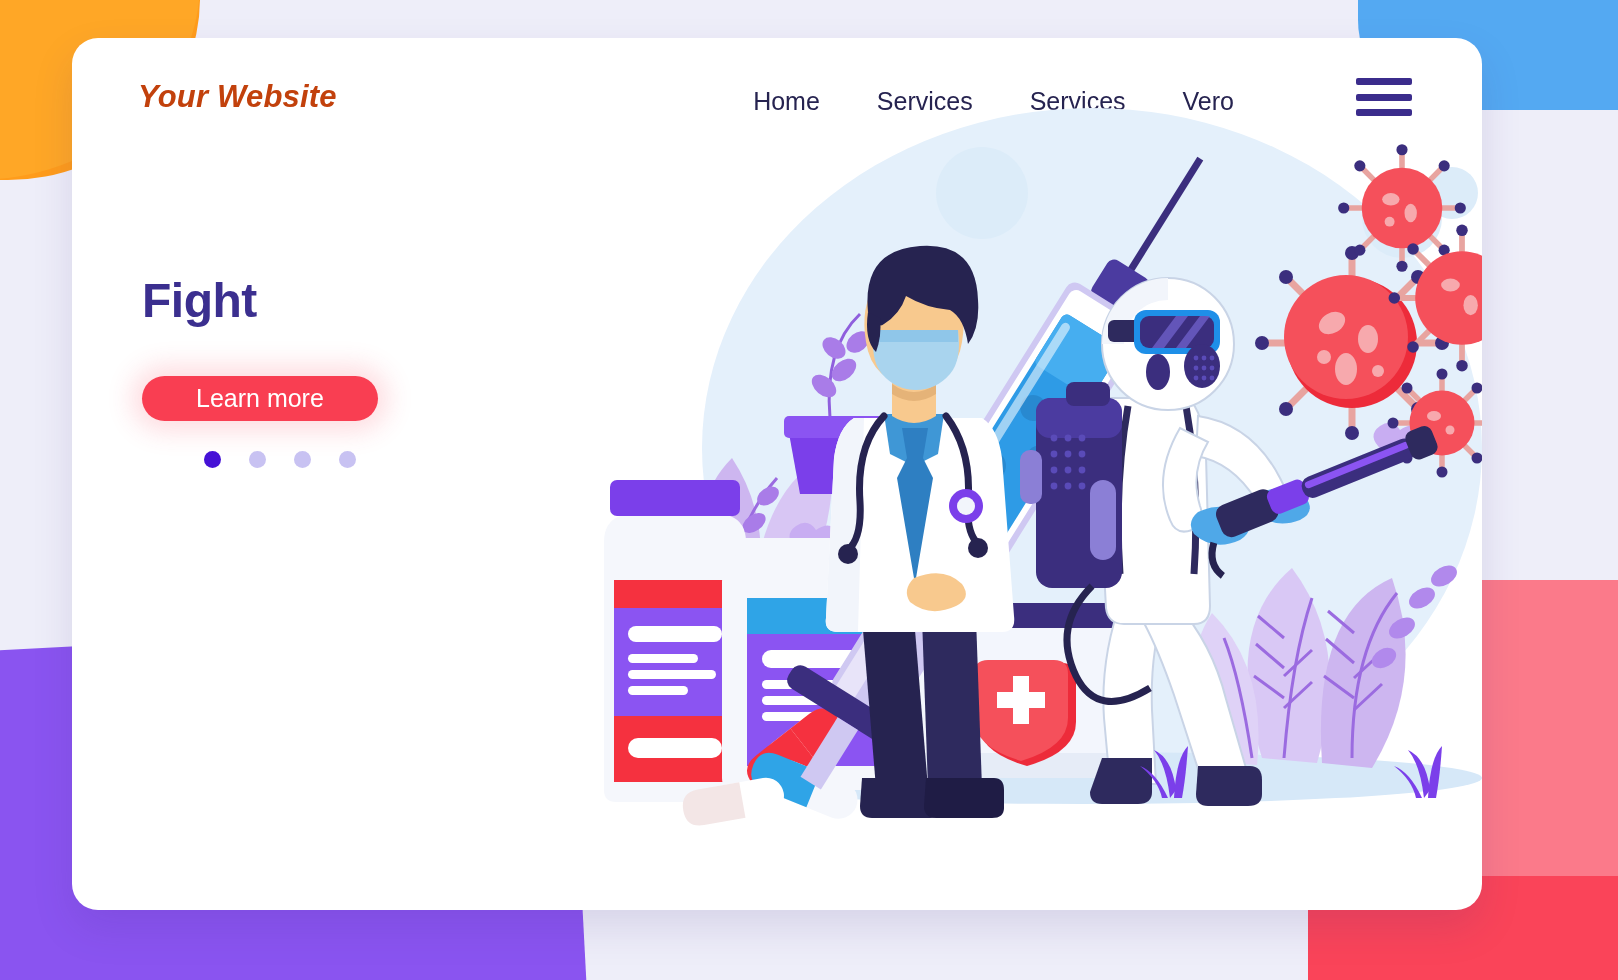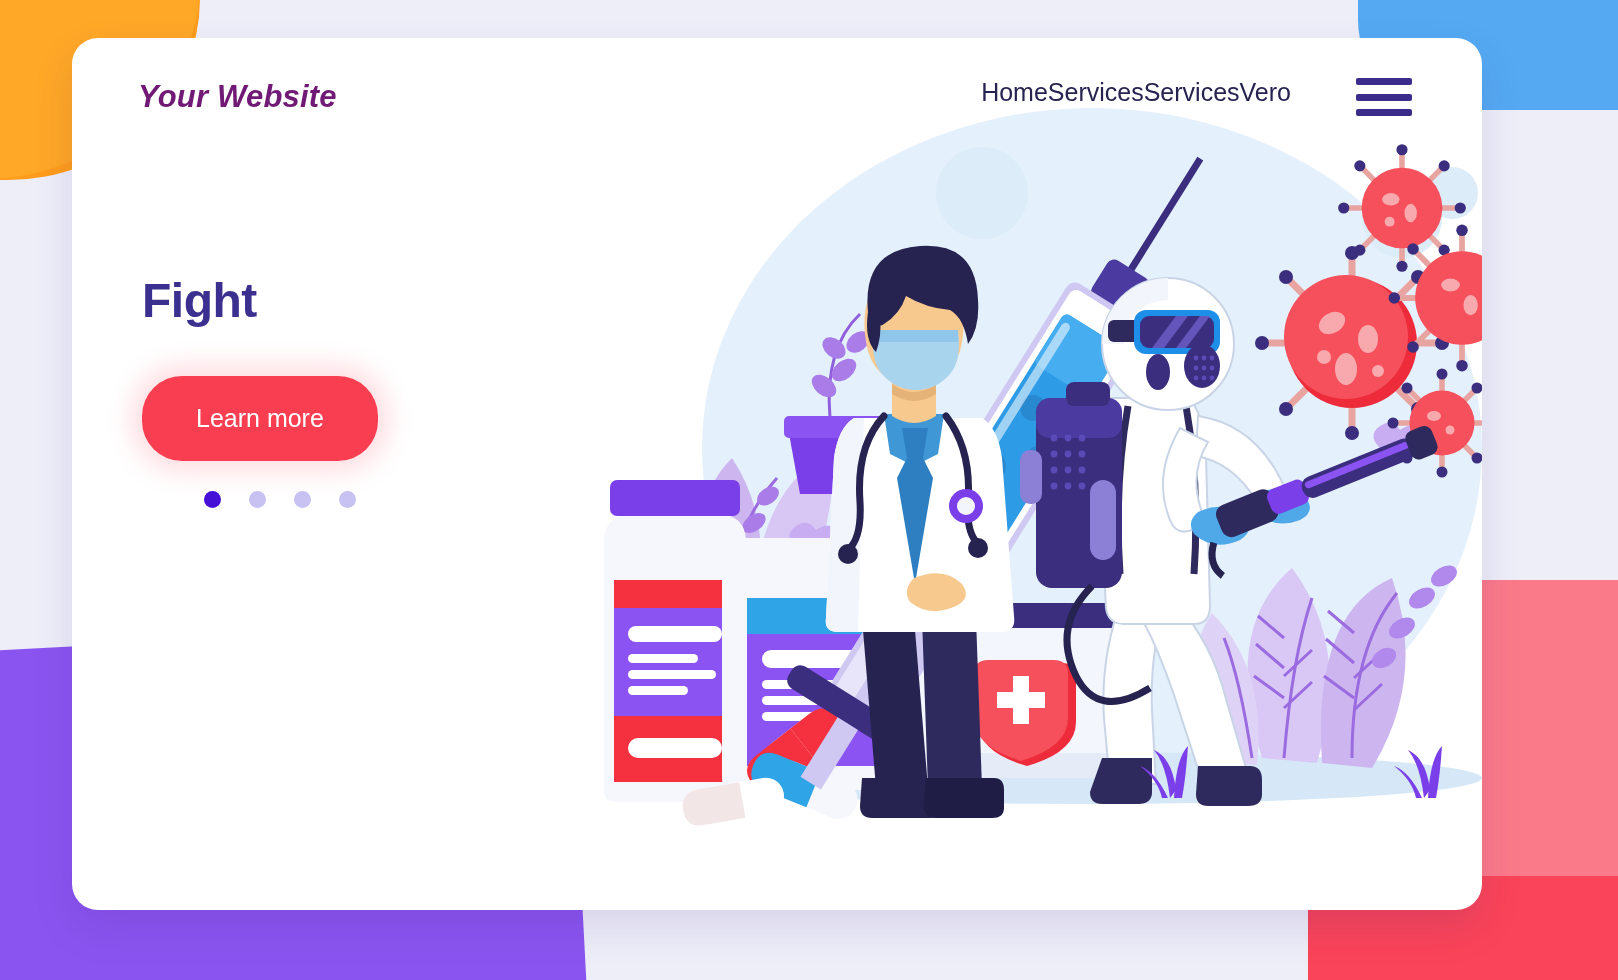--- a/index.html
+++ b/index.html
@@ -80,27 +80,28 @@
     left: 0; top: 0; right: 0;
     height: 118px;
     display: flex;
     align-items: center;
     padding: 0 70px 0 66px;
   }
   #logo {
     font-size: 31px;
     font-weight: bold;
     font-style: italic;
-    color: #701a75;
+    color: #c2410c;
     letter-spacing: .2px;
   }
   #nav {
     margin-left: auto;
     display: flex;
-    align-items: flex-start;
+    align-items: flex-end;
+    gap: 57px;
   }
   .nav-link {
     font-size: 25px;
     color: #262350;
     text-decoration: none;
     white-space: nowrap;
   }
   #hamburger {
     margin-left: 65px;
     width: 56px; height: 38px;
@@ -131,21 +132,21 @@
   #hero-text {
     margin-top: 22px;
     font-size: 17px;
     line-height: 1.62;
     color: #5c5c63;
     width: 455px;
   }
   #cta {
     margin-top: 42px;
     display: inline-block;
-    padding: 28px 54px;
+    padding: 8px 54px;
     background: #F93E52;
     color: #fff;
     font-size: 25px;
     border: none;
     border-radius: 40px;
     cursor: pointer;
     box-shadow: 0 0 26px 10px rgba(249,62,82,.18);
   }
   #dots {
     margin-top: 30px;

